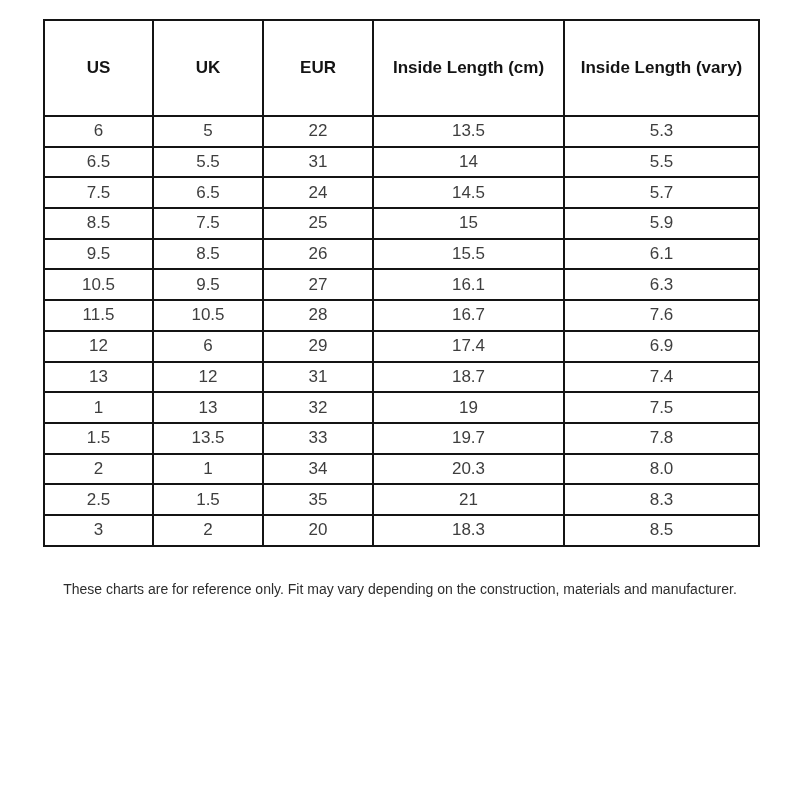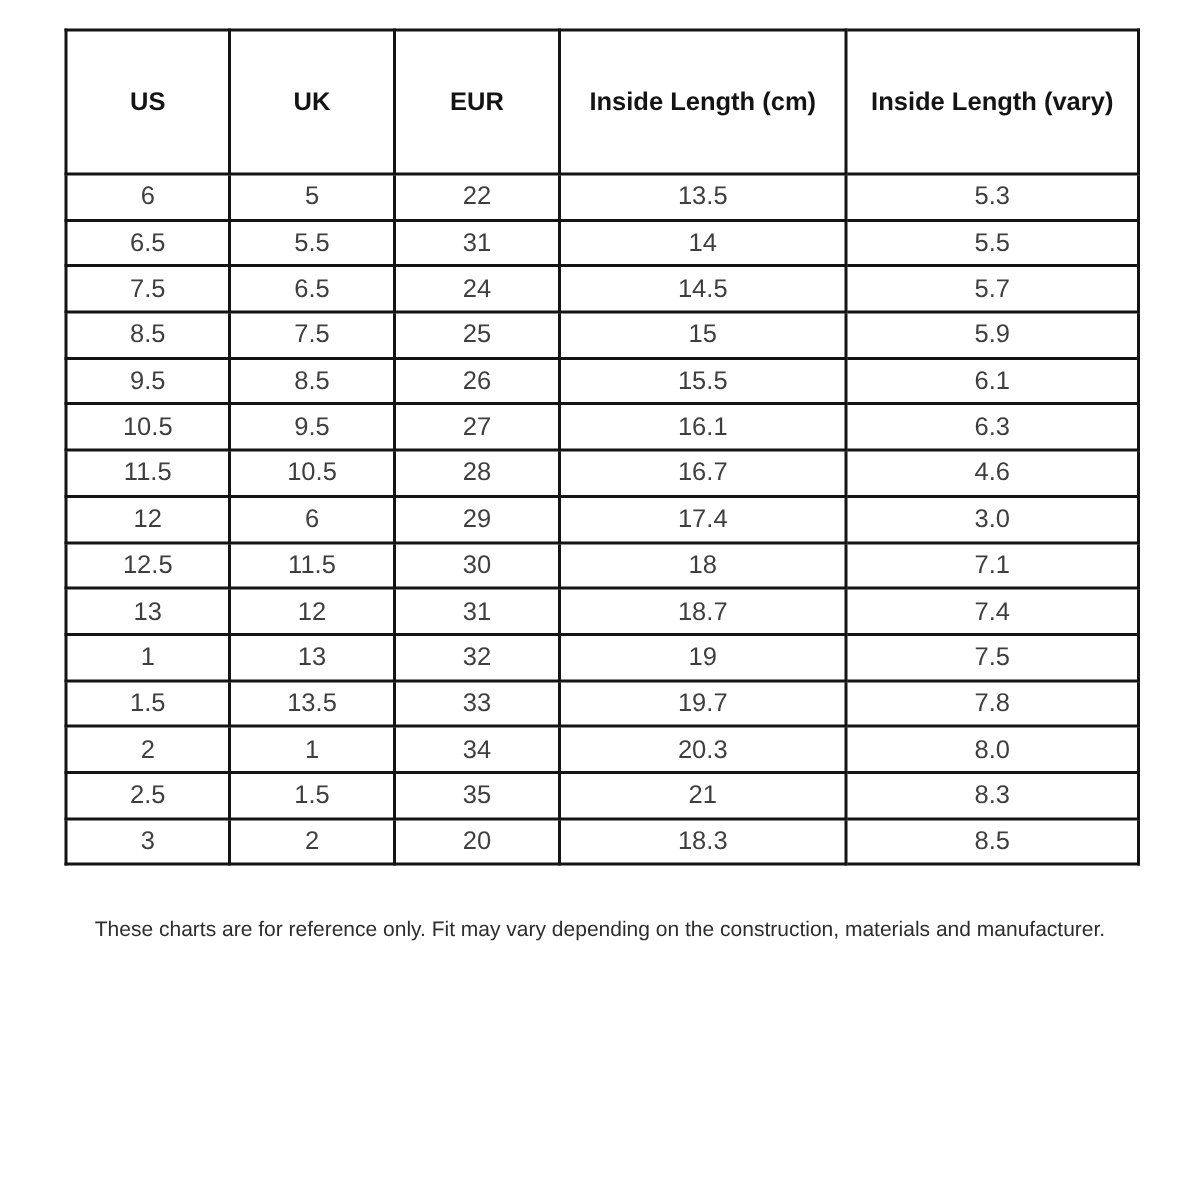--- a/index.html
+++ b/index.html
@@ -134,35 +134,28 @@
           <td>9.5</td>
           <td>27</td>
           <td>16.1</td>
           <td>6.3</td>
         </tr>
         <tr>
           <td>11.5</td>
           <td>10.5</td>
           <td>28</td>
           <td>16.7</td>
-          <td>4.6</td>
+          <td>7.6</td>
         </tr>
         <tr>
           <td>12</td>
           <td>6</td>
           <td>29</td>
           <td>17.4</td>
-          <td>3.0</td>
-        </tr>
-        <tr>
-          <td>12.5</td>
-          <td>11.5</td>
-          <td>30</td>
-          <td>18</td>
-          <td>7.1</td>
+          <td>6.9</td>
         </tr>
         <tr>
           <td>13</td>
           <td>12</td>
           <td>31</td>
           <td>18.7</td>
           <td>7.4</td>
         </tr>
         <tr>
           <td>1</td>

